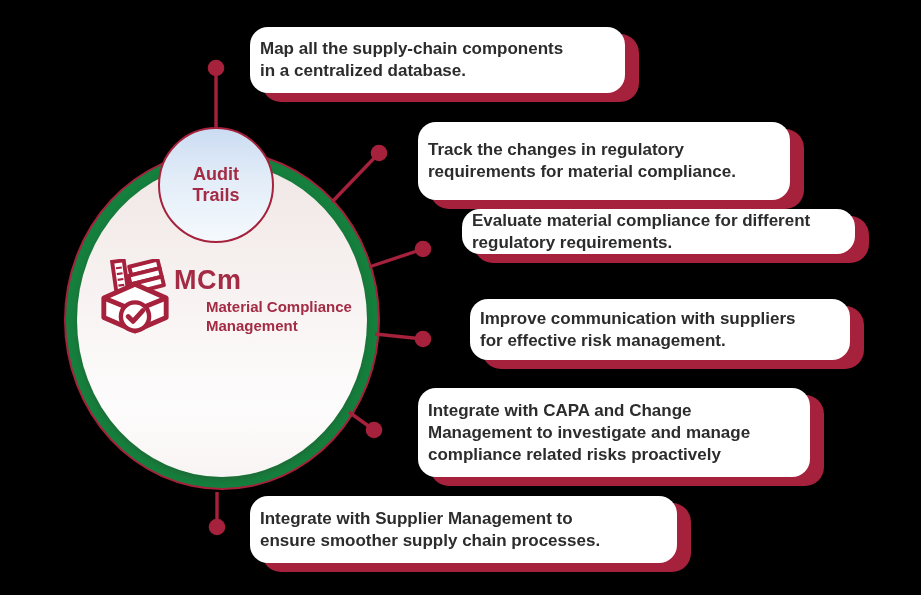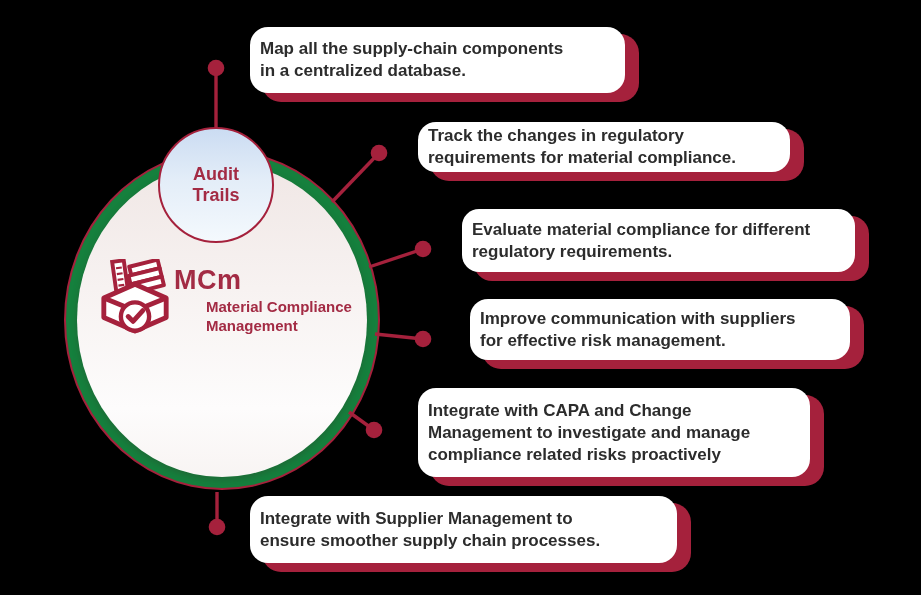--- a/index.html
+++ b/index.html
@@ -38,22 +38,22 @@
   
   .callout{
     position:absolute;z-index:3;background:#fff;border-radius:18px;
     box-shadow:13px 8px 0 1px #A5213C;
     display:flex;align-items:center;
     padding:0 10px;box-sizing:border-box;
     color:#2C2C2C;font-size:17px;font-weight:bold;line-height:22px;
   }
   .callout span{white-space:pre;}
   .c1{left:250px;top:27px;width:375px;height:66px;}
-  .c2{left:418px;top:122px;width:372px;height:50px;}
-  .c3{left:462px;top:209px;width:393px;height:63px;border-radius:17px;}
+  .c2{left:418px;top:122px;width:372px;height:78px;}
+  .c3{left:462px;top:209px;width:393px;height:45px;}
   .c4{left:470px;top:299px;width:380px;height:61px;}
   .c5{left:418px;top:388px;width:392px;height:89px;}
   .c6{left:250px;top:496px;width:427px;height:67px;}
 </style>
 </head>
 <body>
 
 <div class="canvas">
 
   <svg class="connectors" viewBox="0 0 921 595">

